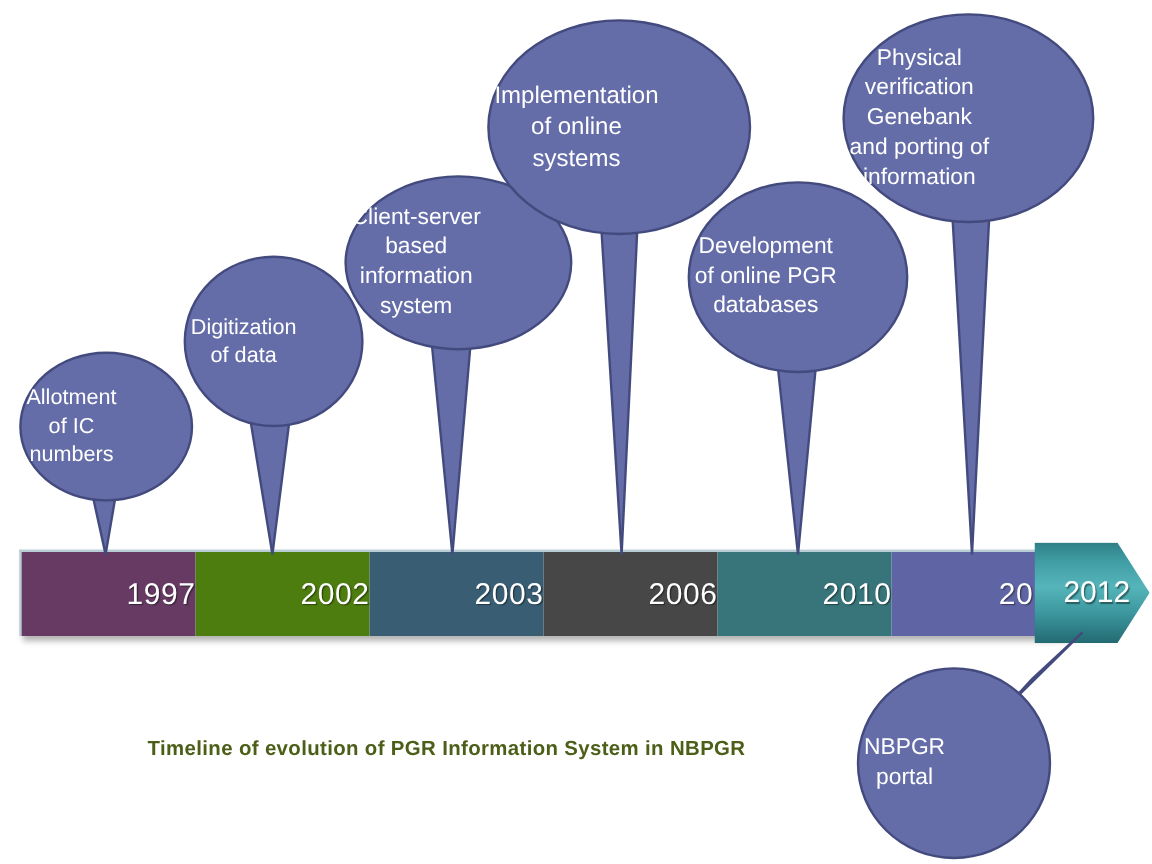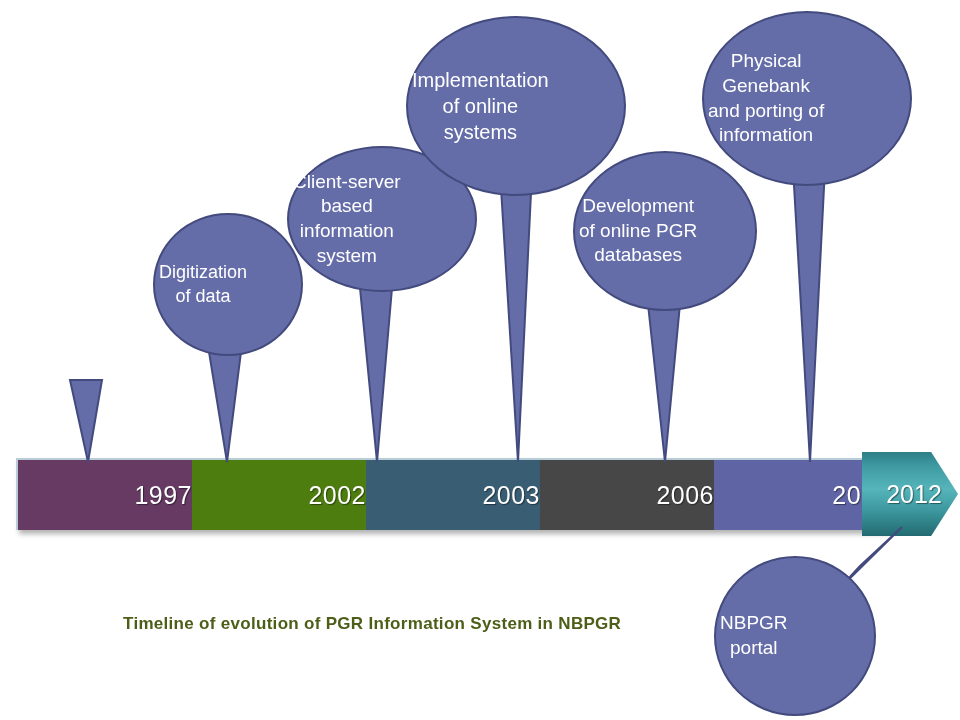--- a/index.html
+++ b/index.html
@@ -126,29 +126,41 @@
     </div>
     <div class="seg" style="background:#4d7c0f">
       <span>2002</span>
     </div>
     <div class="seg" style="background:#395E74">
       <span>2003</span>
     </div>
     <div class="seg" style="background:#474747">
       <span>2006</span>
     </div>
+    <div class="seg" style="background:#37757A">
+      <span>2010</span>
+    </div>
     <div class="seg" style="background:#5F64A4">
       <span>2011</span>
     </div>
   </div>
 
   <div id="seg-arrow">
     <span>2012</span>
   </div>
 
+  <div class="callout" style="left:16px; top:293px; width:145px; height:125px;">
+    <div class="bubble" style="width:145px; height:125px; font-size:18px;">
+      <div>
+        <div>Allotment</div>
+        <div>of IC</div>
+        <div>numbers</div>
+      </div>
+    </div>
+  </div>
 
   <div class="callout" style="left:153px; top:213px; width:150px; height:143px;">
     <div class="bubble" style="width:150px; height:143px; font-size:18px;">
       <div>
         <div>Digitization</div>
         <div>of data</div>
       </div>
     </div>
   </div>
 
@@ -180,20 +192,21 @@
         <div>of online PGR</div>
         <div>databases</div>
       </div>
     </div>
   </div>
 
   <div class="callout" style="left:702px; top:11px; width:210px; height:175px;">
     <div class="bubble" style="width:210px; height:175px; font-size:19px;">
       <div>
         <div>Physical</div>
+        <div>verification</div>
         <div>Genebank</div>
         <div>and porting of</div>
         <div>information</div>
       </div>
     </div>
   </div>
 
   <div class="callout" style="left:714px; top:556px; width:162px; height:160px;">
     <div class="bubble" style="width:162px; height:160px; font-size:19px;">
       <div>

